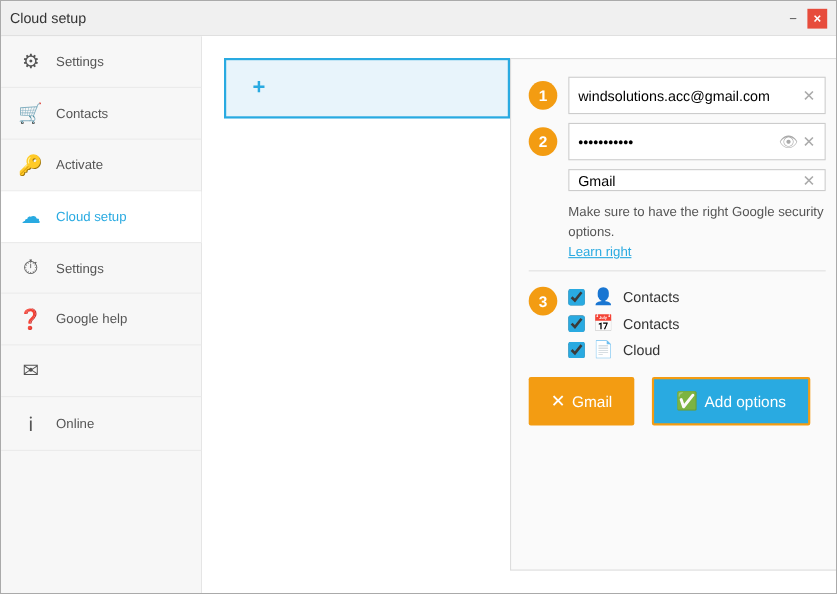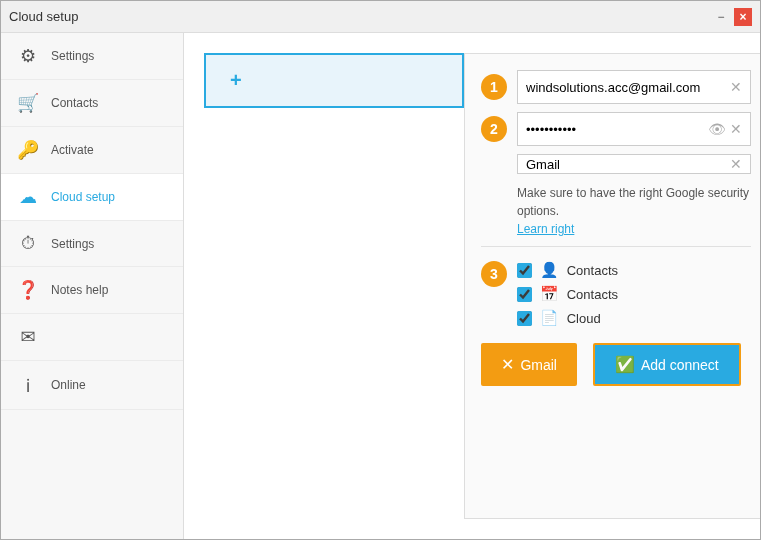--- a/index.html
+++ b/index.html
@@ -253,21 +253,21 @@
       <div class="sidebar-item active">
         <span class="icon">☁</span>
         <span class="label">Cloud setup</span>
       </div>
       <div class="sidebar-item">
         <span class="icon">⏱</span>
         <span class="label">Settings</span>
       </div>
       <div class="sidebar-item">
         <span class="icon">❓</span>
-        <span class="label">Notes help</span>
+        <span class="label">Google help</span>
       </div>
       <div class="sidebar-item">
         <span class="icon">✉</span>
       </div>
       <div class="sidebar-item">
         <span class="icon">ℹ</span>
         <span class="label">Online</span>
       </div>
     </div>
 
@@ -340,20 +340,20 @@
             </div>
           </div>
 
           <div class="buttons-row">
             <button class="cancel-btn">
               <span class="btn-icon">✕</span>
               <span>Gmail</span>
             </button>
             <button class="add-account-btn">
               <span class="btn-icon">✅</span>
-              <span>Add connect</span>
+              <span>Add options</span>
             </button>
           </div>
         </div>
       </div>
     </div>
   </div>
 </div>
 
 </body></html>

